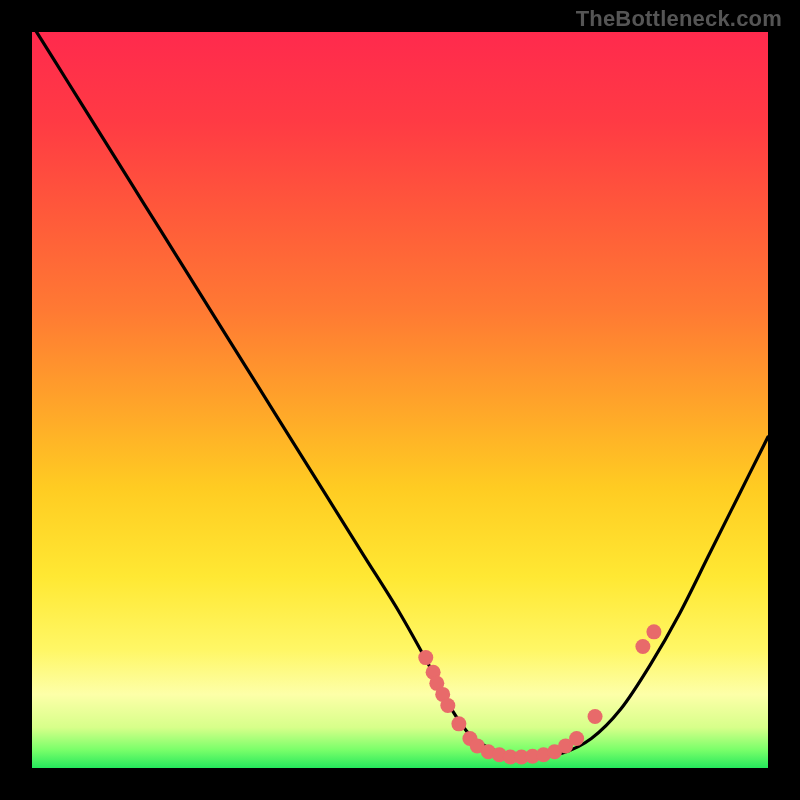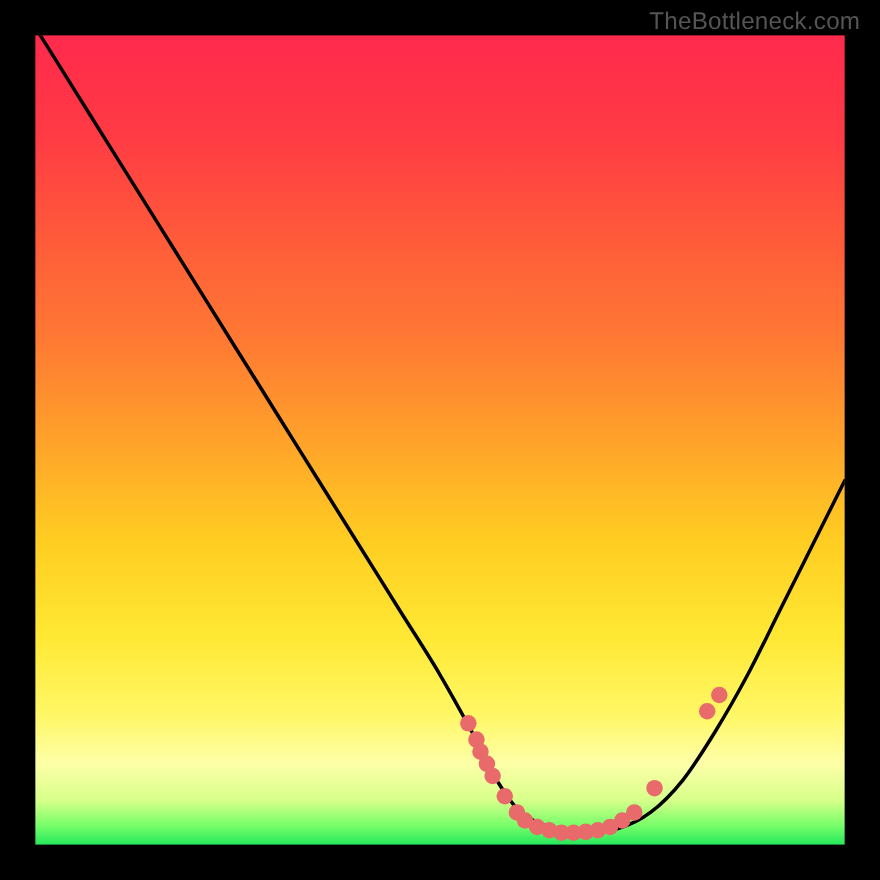--- a/index.html
+++ b/index.html
@@ -18,21 +18,21 @@
     width: 736px;
     height: 736px;
     background: #000;
   }
   .watermark {
     position: absolute;
     top: 6px;
     right: 18px;
     color: #555;
     font-size: 22px;
-    font-weight: 400;
+    font-weight: 700;
     letter-spacing: 0.2px;
   }
   svg { display: block; }
 </style>
 </head>
 <body>
 
 <div class="watermark">TheBottleneck.com</div>
 
 <div class="frame">

